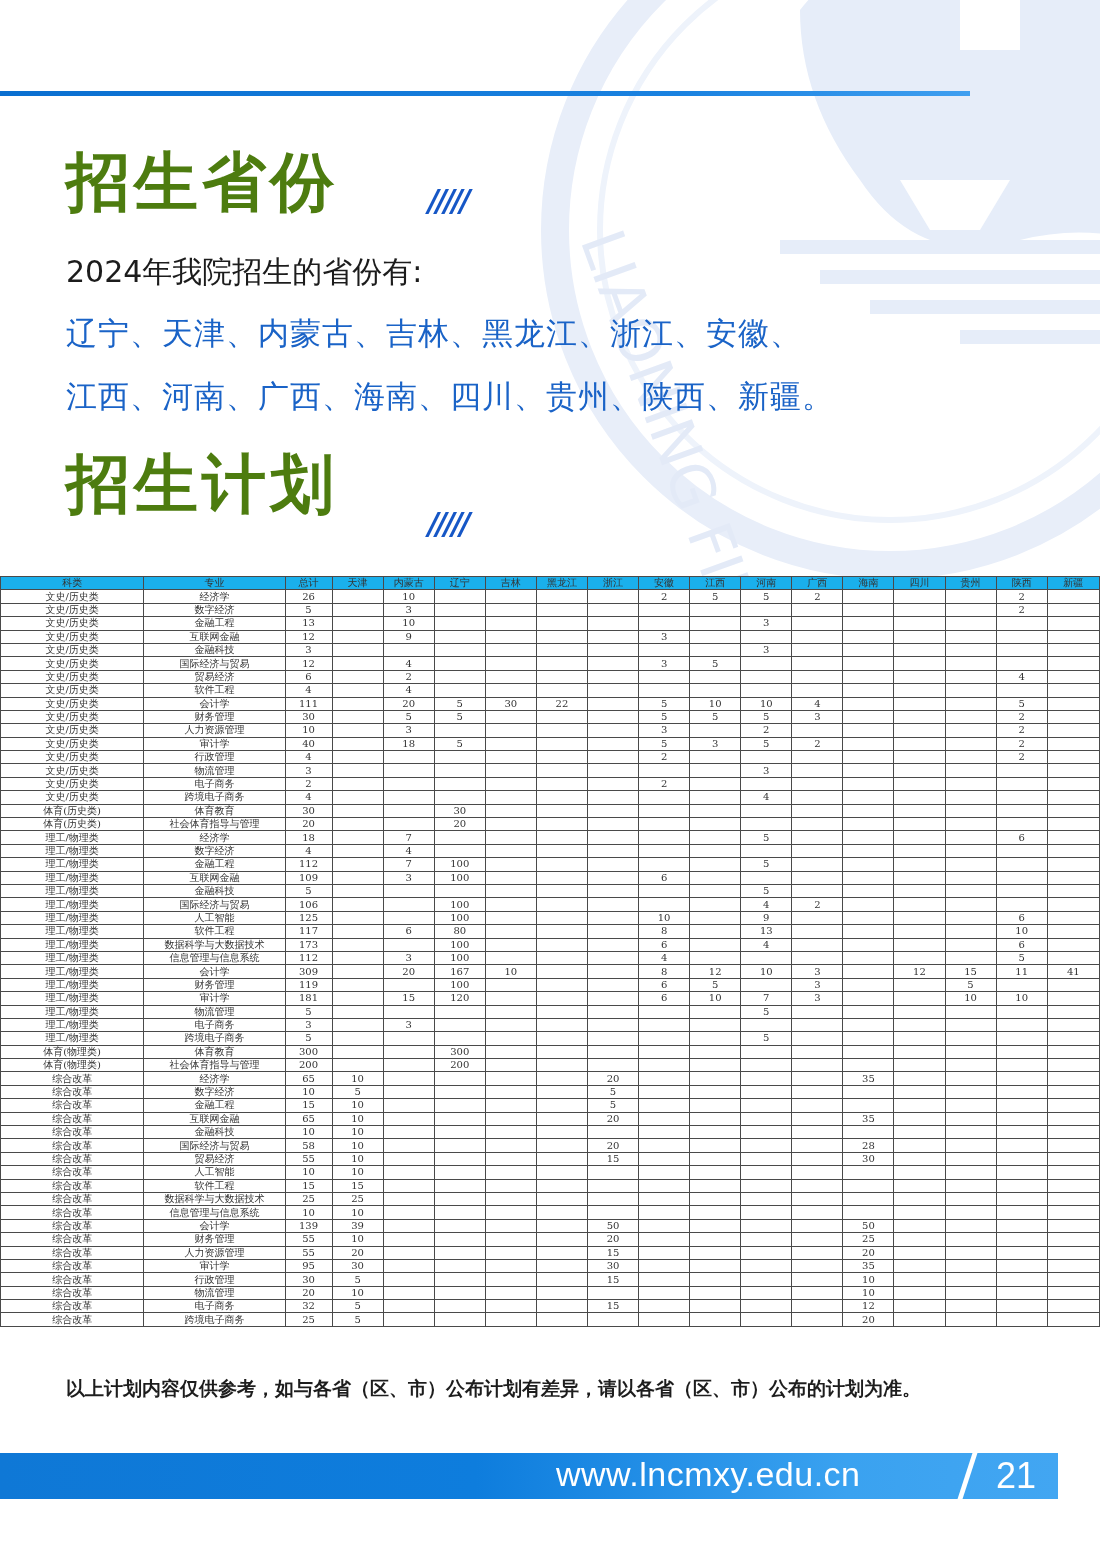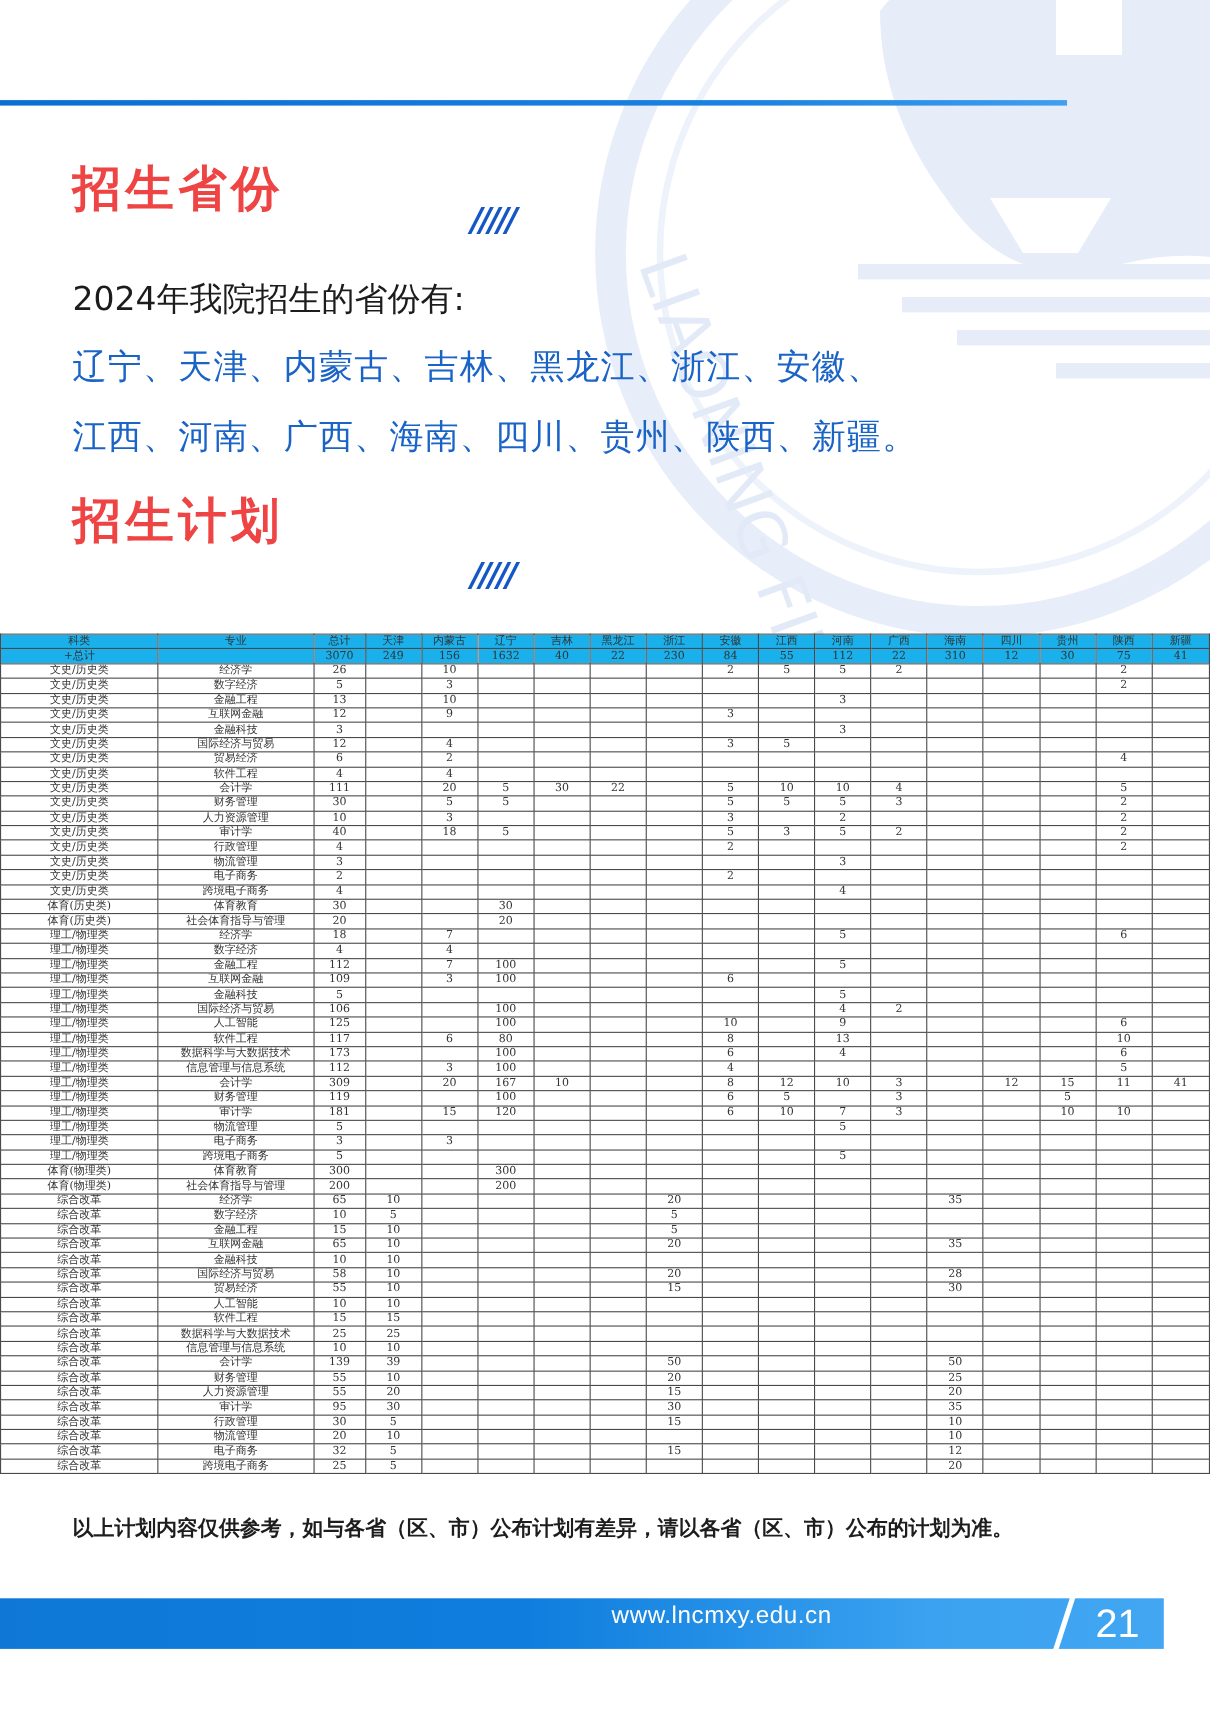--- a/index.html
+++ b/index.html
@@ -7,21 +7,21 @@
     width: 1100px; height: 1556px; position: relative; overflow: hidden;
     background: #ffffff;
     font-family: "DejaVu Sans", "Liberation Sans", sans-serif;
   }
   .watermark { position: absolute; left: 540px; top: -120px; width: 700px; height: 700px; pointer-events: none; }
   .top-rule {
     position: absolute; left: 0; top: 91px; width: 970px; height: 5px;
     background: linear-gradient(90deg, #0a6fd0 0%, #1a82e0 70%, #3f9ff0 100%);
   }
   .section-title {
-    position: absolute; left: 66px; font-size: 44px; font-weight: bold; color: #ef4444;
+    position: absolute; left: 66px; font-size: 64px; font-weight: bold; color: #4d7c0f;
     letter-spacing: 4px; line-height: 1;
   }
   .slashes {
     position: absolute; font-size: 30px; font-weight: bold; color: #1657c6; letter-spacing: -3px;
     font-style: italic;
   }
   .intro { position: absolute; left: 66px; top: 252px; font-size: 30px; color: #1c1c1c; }
   .prov-line { position: absolute; left: 66px; font-size: 31px; color: #1a63c7; letter-spacing: 1px; }
 
   .plan-table {
@@ -39,21 +39,21 @@
   .plan-table tbody td { background: rgba(255,255,255,0.92); }
 
   .note {
     position: absolute; left: 66px; top: 1376px; font-size: 19px; font-weight: bold; color: #1d1d1d;
   }
   .footer-bar {
     position: absolute; left: 0; top: 1453px; width: 1058px; height: 46px;
     background: linear-gradient(90deg, #0f78d6 0%, #0e7ddd 45%, #3aa2f0 80%, #42a6f2 100%);
   }
   .footer-url {
-    position: absolute; left: 556px; top: 1455px; font-size: 22px; color: #ffffff;
+    position: absolute; left: 556px; top: 1455px; font-size: 34px; color: #ffffff;
     font-family: "Liberation Sans", sans-serif; letter-spacing: 0.5px;
   }
   .footer-slash {
     position: absolute; left: 965px; top: 1451px; width: 5px; height: 50px; background: #fff;
     transform: skewX(-18deg);
   }
   .footer-page {
     position: absolute; left: 996px; top: 1455px; font-size: 36px; color: #ffffff;
     font-family: "Liberation Sans", sans-serif;
   }
@@ -121,40 +121,20 @@
         <th>安徽</th>
         <th>江西</th>
         <th>河南</th>
         <th>广西</th>
         <th>海南</th>
         <th>四川</th>
         <th>贵州</th>
         <th>陕西</th>
         <th>新疆</th>
       </tr>
-    <tr id="total-row">
-        <th>+总计</th>
-        <th></th>
-        <th>3070</th>
-        <th>249</th>
-        <th>156</th>
-        <th>1632</th>
-        <th>40</th>
-        <th>22</th>
-        <th>230</th>
-        <th>84</th>
-        <th>55</th>
-        <th>112</th>
-        <th>22</th>
-        <th>310</th>
-        <th>12</th>
-        <th>30</th>
-        <th>75</th>
-        <th>41</th>
-      </tr>
   </thead>
   <tbody id="table-body">
       <tr>
         <td>文史/历史类</td>
         <td>经济学</td>
         <td>26</td>
         <td></td>
         <td>10</td>
         <td></td>
         <td></td>

